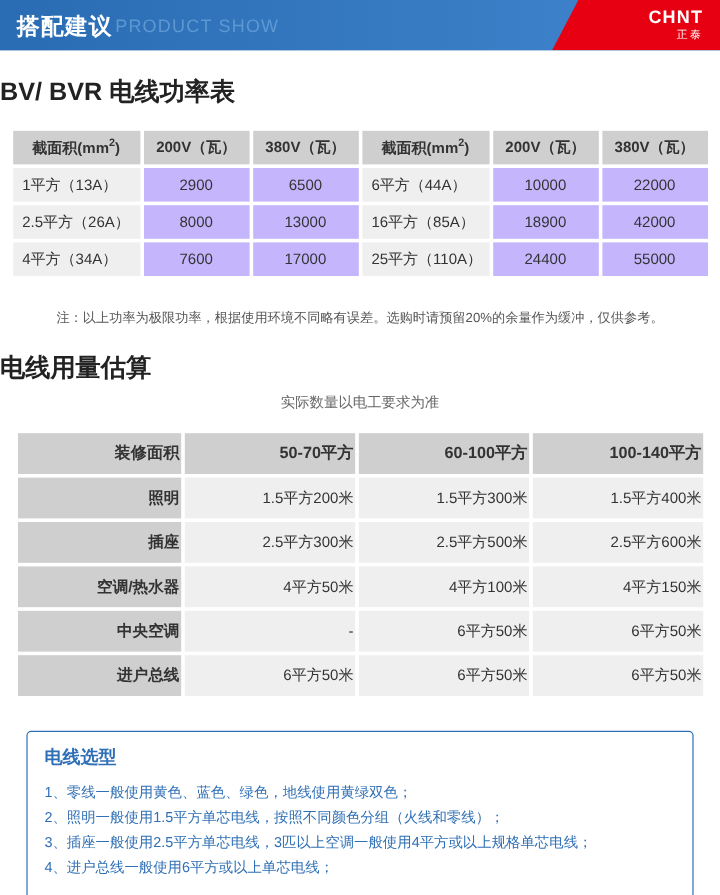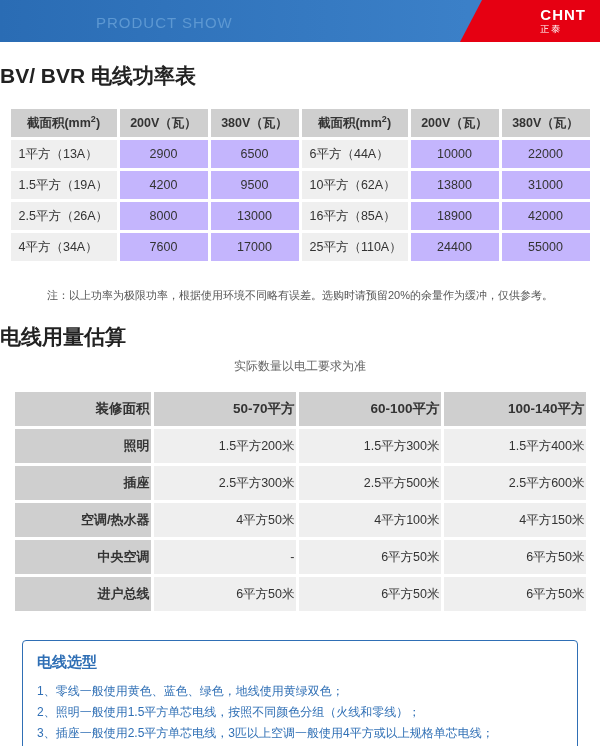--- a/index.html
+++ b/index.html
@@ -29,21 +29,21 @@
     font-family:"Liberation Sans",sans-serif;
     letter-spacing:1px;
   }
   .header .redwedge{
     position:absolute;right:0;top:0;
     width:140px;height:42px;background:#e60012;
     clip-path:polygon(22px 0,140px 0,140px 42px,0 42px);
   }
   .brand{
     position:absolute;right:14px;top:7px;
-    text-align:left;color:#fff;line-height:1;margin-left:13px;
+    text-align:right;color:#fff;line-height:1;margin-left:13px;
   }
   .brand .b1{font-size:15px;font-weight:bold;letter-spacing:1px;}
   .brand .b2{font-size:9px;margin-top:3px;letter-spacing:2px;}
 
   
   .sec-title{
     text-align:left;
     font-size:21px;
     font-weight:bold;
     color:#222;
@@ -101,20 +101,21 @@
     font-size:12px;color:#2f6fb5;
     line-height:21px;
   }
   .bluebox ul{margin:0;padding:0;}
 </style>
 </head>
 <body>
 
 <div class="header">
   <div class="subtitle">PRODUCT SHOW</div>
+  <div class="title">搭配建议</div>
   <div class="redwedge"></div>
   <div class="brand">
     <div class="b1">CHNT</div>
     <div class="b2">正泰</div>
   </div>
 </div>
 
 <div class="sec-title">BV/ BVR 电线功率表</div>
 
 <table class="t1">
@@ -129,28 +130,20 @@
     </tr>
   </thead>
   <tbody>
     <tr>
       <td class="lbl">1平方（13A）</td>
       <td>2900</td>
       <td>6500</td>
       <td class="lbl">6平方（44A）</td>
       <td>10000</td>
       <td>22000</td>
-    </tr>
-    <tr>
-      <td class="lbl">1.5平方（19A）</td>
-      <td>4200</td>
-      <td>9500</td>
-      <td class="lbl">10平方（62A）</td>
-      <td>13800</td>
-      <td>31000</td>
     </tr>
     <tr>
       <td class="lbl">2.5平方（26A）</td>
       <td>8000</td>
       <td>13000</td>
       <td class="lbl">16平方（85A）</td>
       <td>18900</td>
       <td>42000</td>
     </tr>
     <tr>

